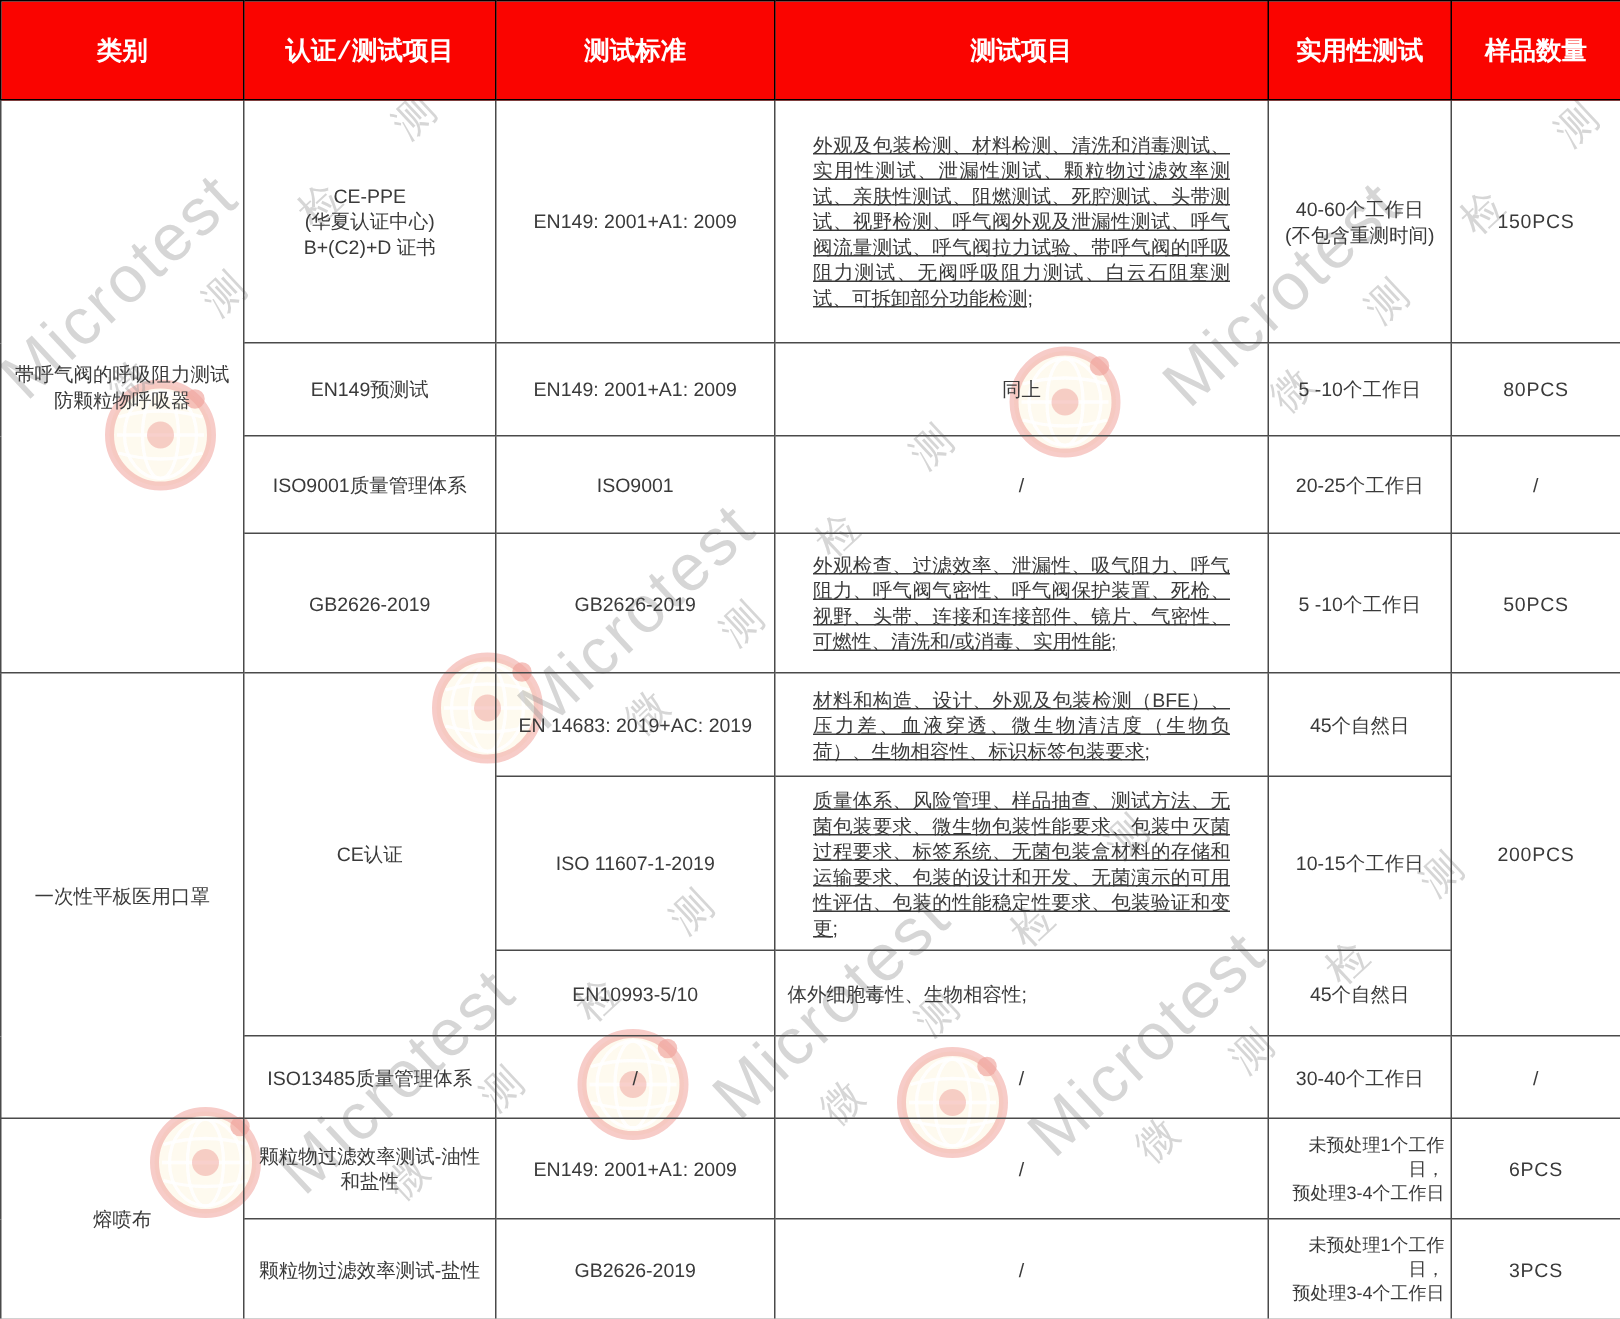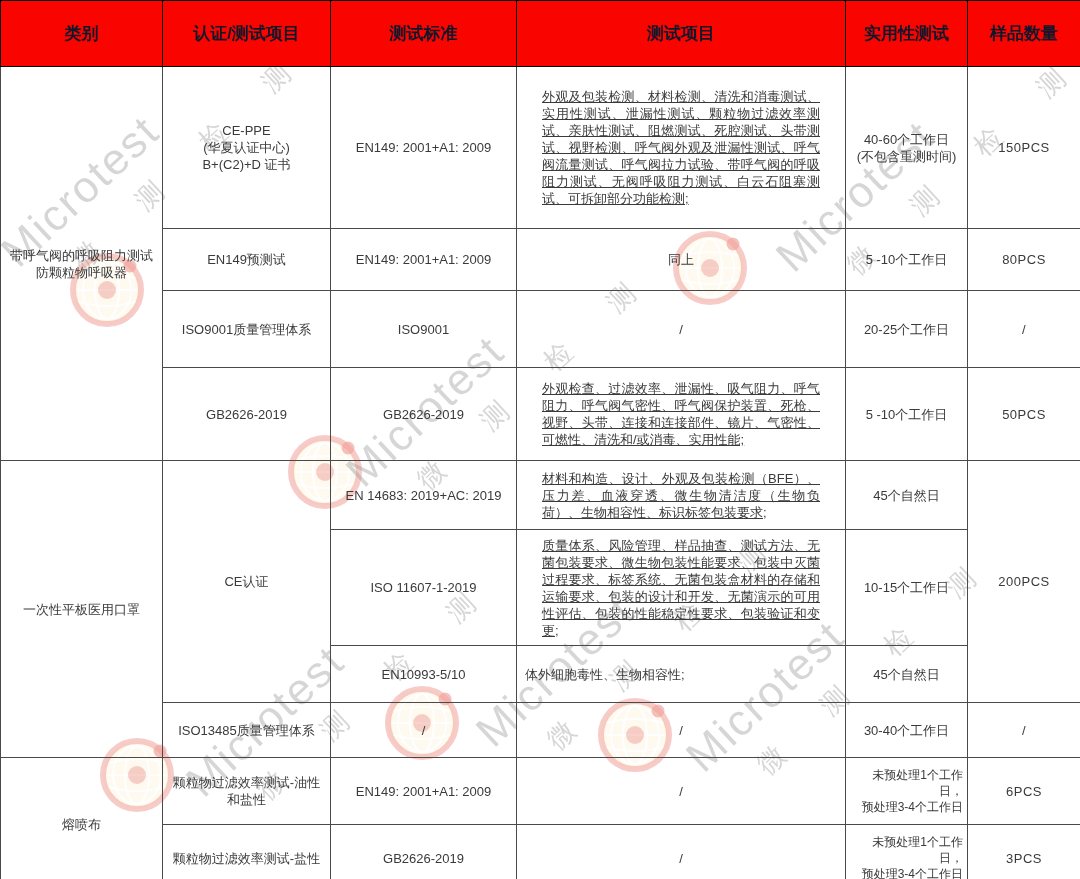--- a/index.html
+++ b/index.html
@@ -20,22 +20,22 @@
     margin-top:8px;margin-left:46px;font-size:27px;letter-spacing:26px;
     color:#9a9a9a;opacity:.40;white-space:nowrap;
   }
   .wm-logo{position:absolute;width:80px;height:80px;opacity:.55;}
   
   table{
     border-collapse:collapse;table-layout:fixed;width:1080px;height:879px;
     position:relative;z-index:1;background:transparent;
   }
   th{
-    background:#fa0400;color:#0f172a;font-weight:bold;font-size:17px;
-    border:1px solid #000000;padding:0;text-align:center;vertical-align:middle;
+    background:#fa0400;color:#ffffff;font-weight:bold;font-size:17px;
+    border:1px solid #000000;padding:0;text-align:center;vertical-align:middle;font-family:Liberation Mono, monospace;
   }
   td{
     border:1px solid #4a4a4a;color:#3a3a3a;font-size:13px;line-height:17px;
     text-align:center;vertical-align:middle;padding:2px 6px;overflow:hidden;
     background:transparent;
   }
   td.pre{white-space:pre-line;}
   td.just{
     text-align:justify;text-align-last:left;padding:4px 25px;text-decoration:underline;
   }
@@ -179,21 +179,21 @@
 (不包含重测时间)</td>
       <td class="qty">150PCS</td>
     </tr>
     <tr style="height:62px">
       <td>EN149预测试</td>
       <td>EN149: 2001+A1: 2009</td>
       <td>同上</td>
       <td>5 -10个工作日</td>
       <td class="qty">80PCS</td>
     </tr>
-    <tr style="height:77px">
+    <tr style="height:65px">
       <td>ISO9001质量管理体系</td>
       <td>ISO9001</td>
       <td>/</td>
       <td>20-25个工作日</td>
       <td class="qty">/</td>
     </tr>
     <tr style="height:93px">
       <td>GB2626-2019</td>
       <td>GB2626-2019</td>
       <td class="just">外观检查、过滤效率、泄漏性、吸气阻力、呼气阻力、呼气阀气密性、呼气阀保护装置、死枪、视野、头带、连接和连接部件、镜片、气密性、可燃性、清洗和/或消毒、实用性能;</td>

